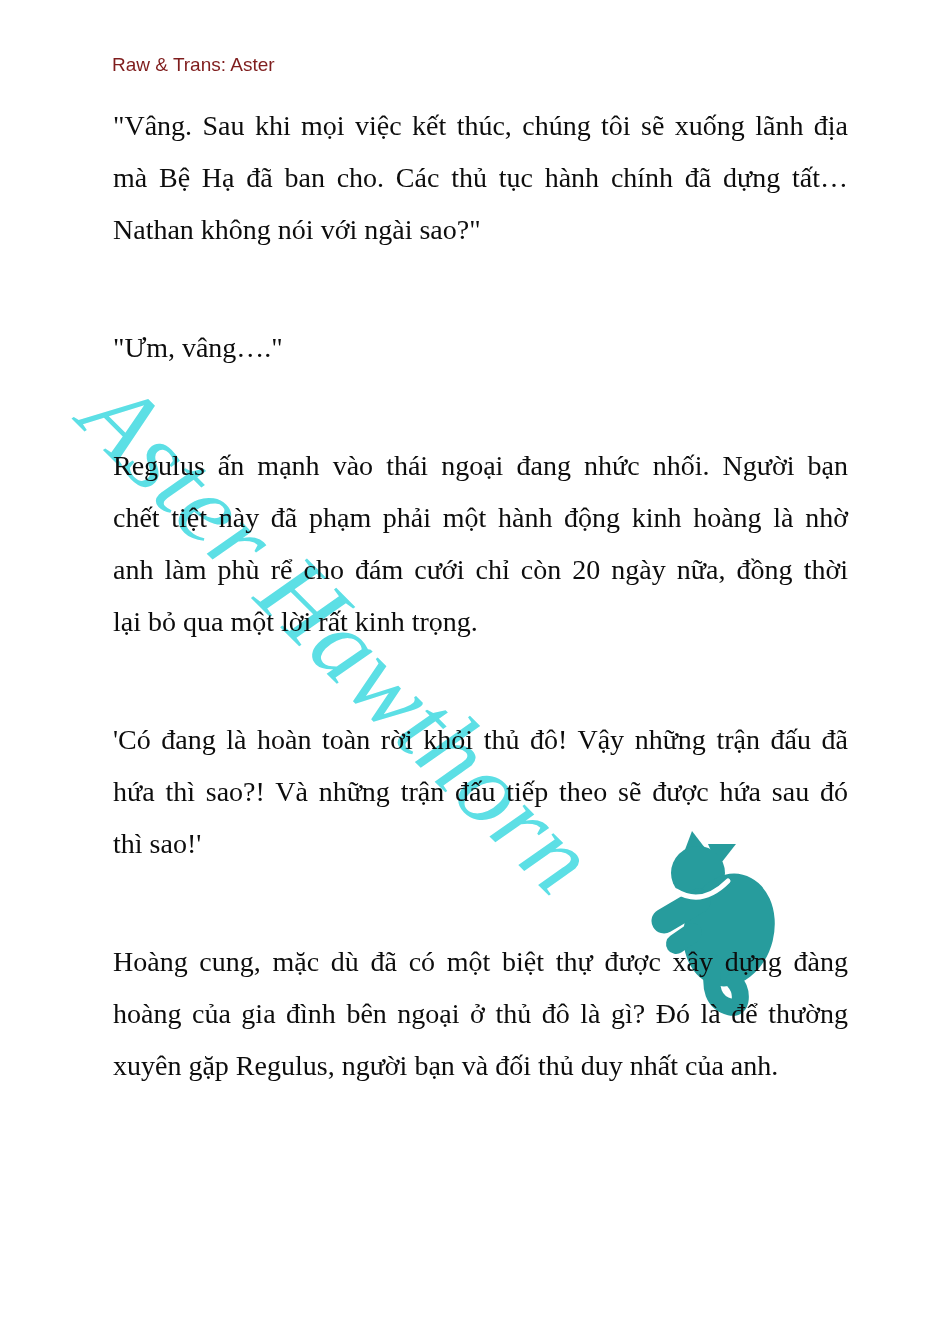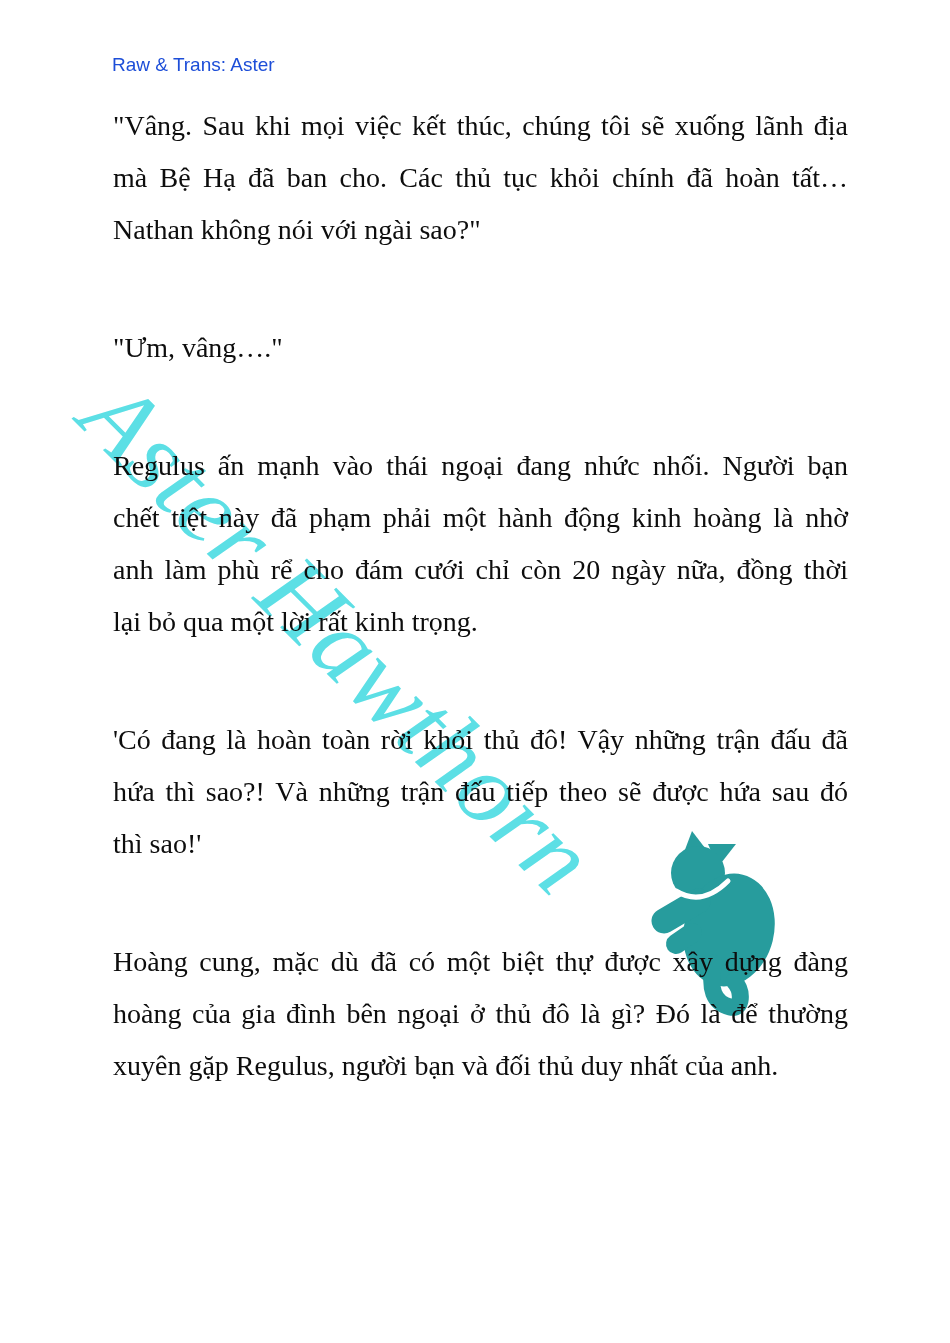--- a/index.html
+++ b/index.html
@@ -8,21 +8,21 @@
     background: #ffffff;
     position: relative;
     overflow: hidden;
     font-family: "Liberation Serif", serif;
   }
   .credit {
     position: absolute;
     left: 112px; top: 54px;
     font-family: "Liberation Sans", sans-serif;
     font-size: 19px;
-    color: #1d4ed8;
+    color: #7f1d1d;
     z-index: 3;
   }
   .watermark {
     position: absolute;
     left: 142px; top: 356px;
     font-family: "Liberation Serif", serif;
     font-style: italic;
     font-size: 103px;
     letter-spacing: 1px;
     white-space: nowrap;
@@ -71,21 +71,21 @@
   <line x1="42" y1="102" x2="26" y2="113" stroke="currentColor" stroke-width="20" stroke-linecap="round"></line>
 
   <path d="M64,132 C58,158 64,172 80,176 C93,179 93,160 84,150" fill="none" stroke="currentColor" stroke-width="17" stroke-linecap="round"></path>
 
   <path d="M26,60 Q52,76 78,50" fill="none" stroke="#ffffff" stroke-width="5" stroke-linecap="round"></path>
 </svg>
 
 <div class="content">
     <div class="para">
       <div class="line just">"Vâng. Sau khi mọi việc kết thúc, chúng tôi sẽ xuống lãnh địa</div>
-      <div class="line just">mà Bệ Hạ đã ban cho. Các thủ tục khỏi chính đã hoàn tất…</div>
+      <div class="line just">mà Bệ Hạ đã ban cho. Các thủ tục hành chính đã dựng tất…</div>
       <div class="line">Nathan không nói với ngài sao?"</div>
     </div>
     <div class="para">
       <div class="line">"Ưm, vâng…."</div>
     </div>
     <div class="para">
       <div class="line just">Regulus ấn mạnh vào thái ngoại đang nhức nhối. Người bạn</div>
       <div class="line just">chết tiệt này đã phạm phải một hành động kinh hoàng là nhờ</div>
       <div class="line just">anh làm phù rể cho đám cưới chỉ còn 20 ngày nữa, đồng thời</div>
       <div class="line">lại bỏ qua một lời rất kinh trọng.</div>

